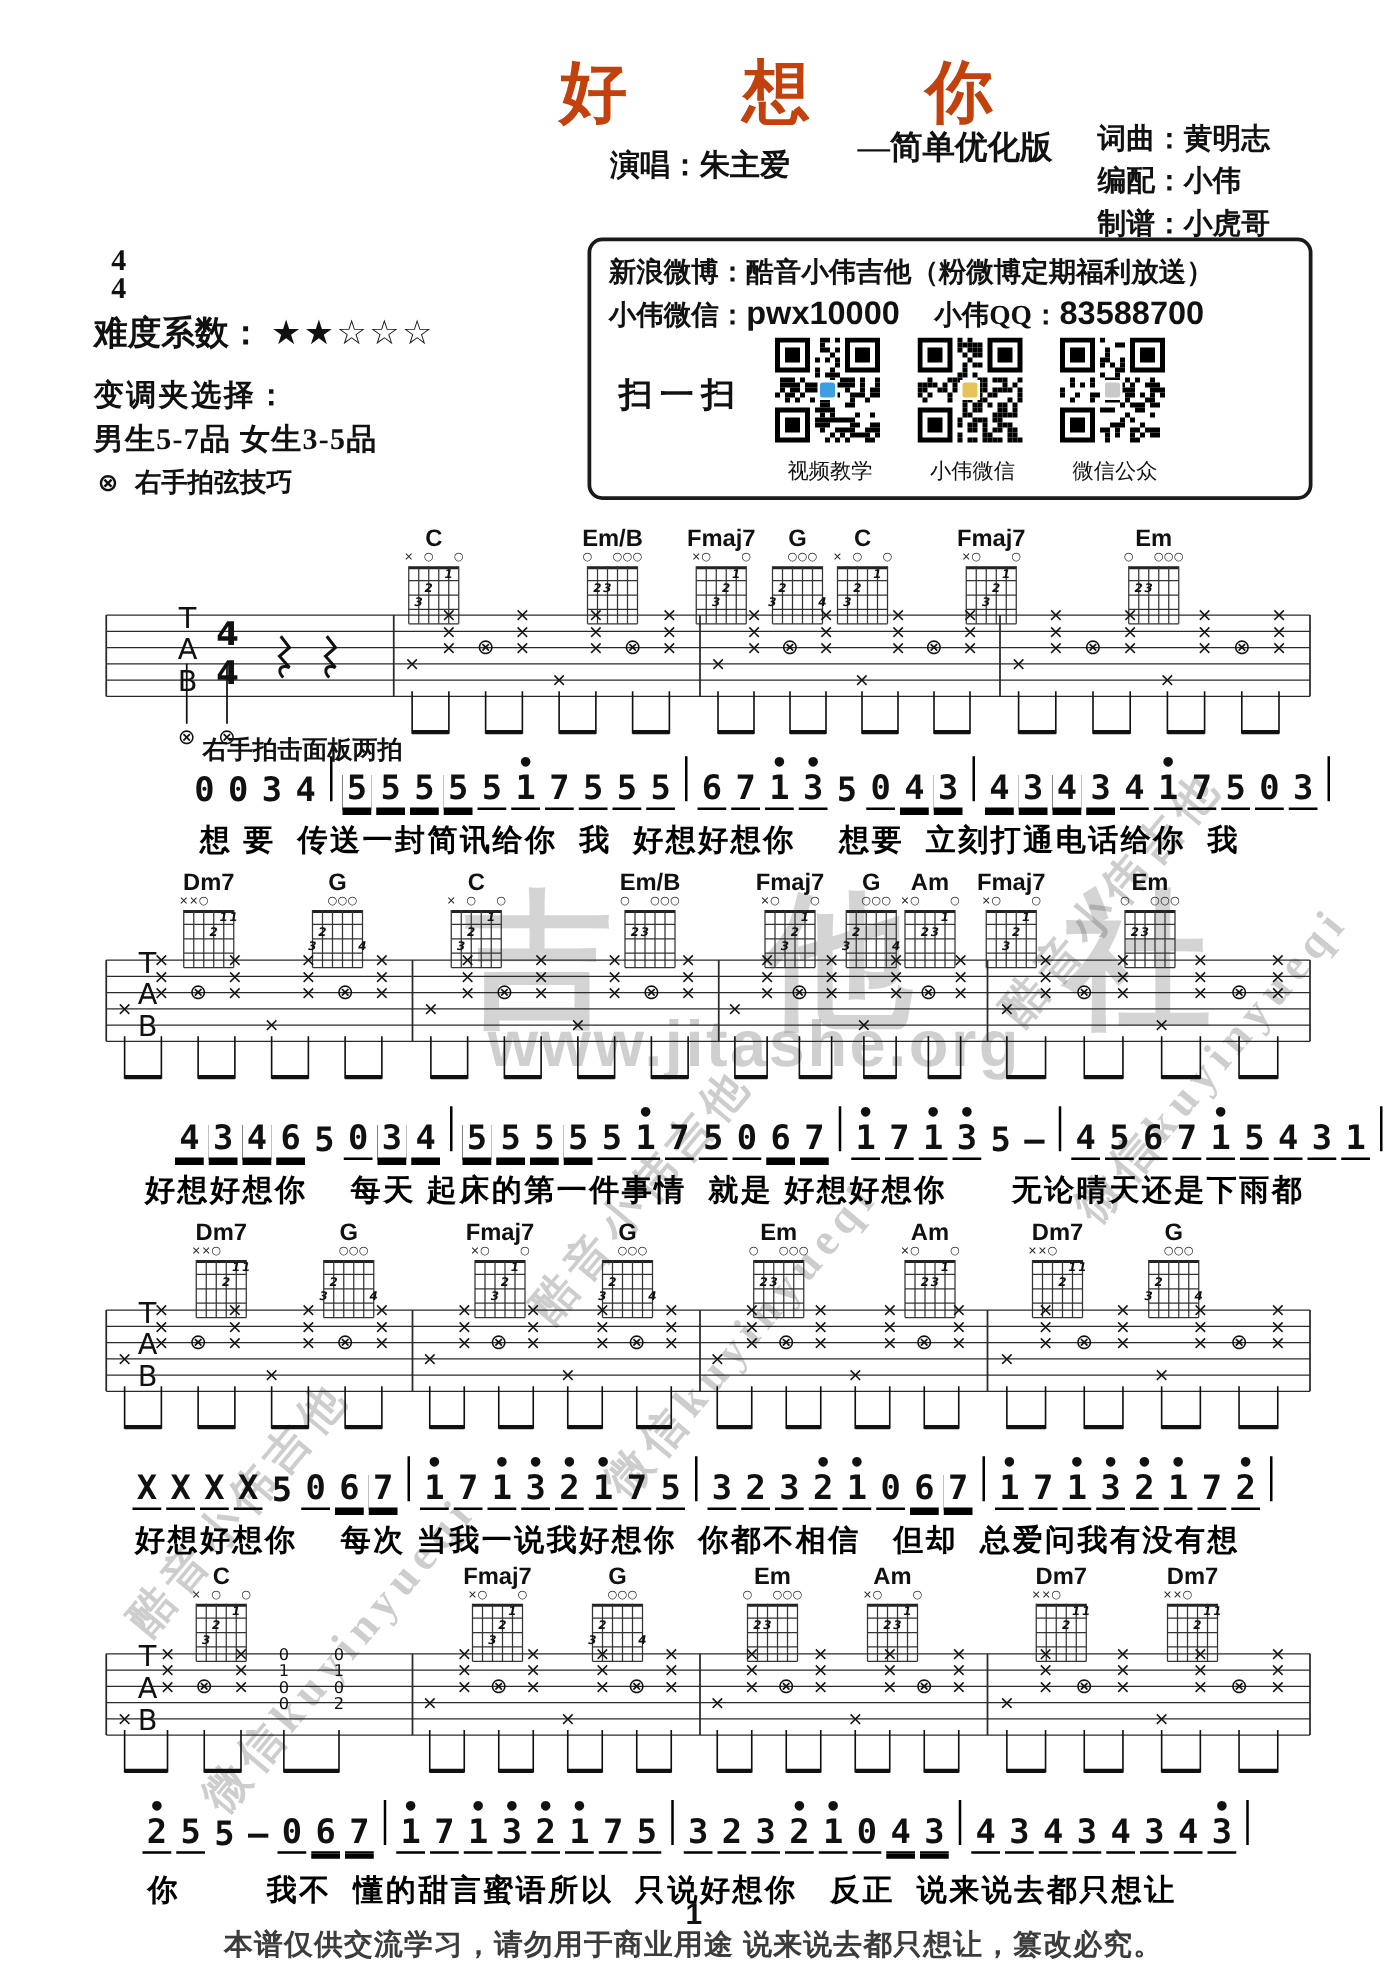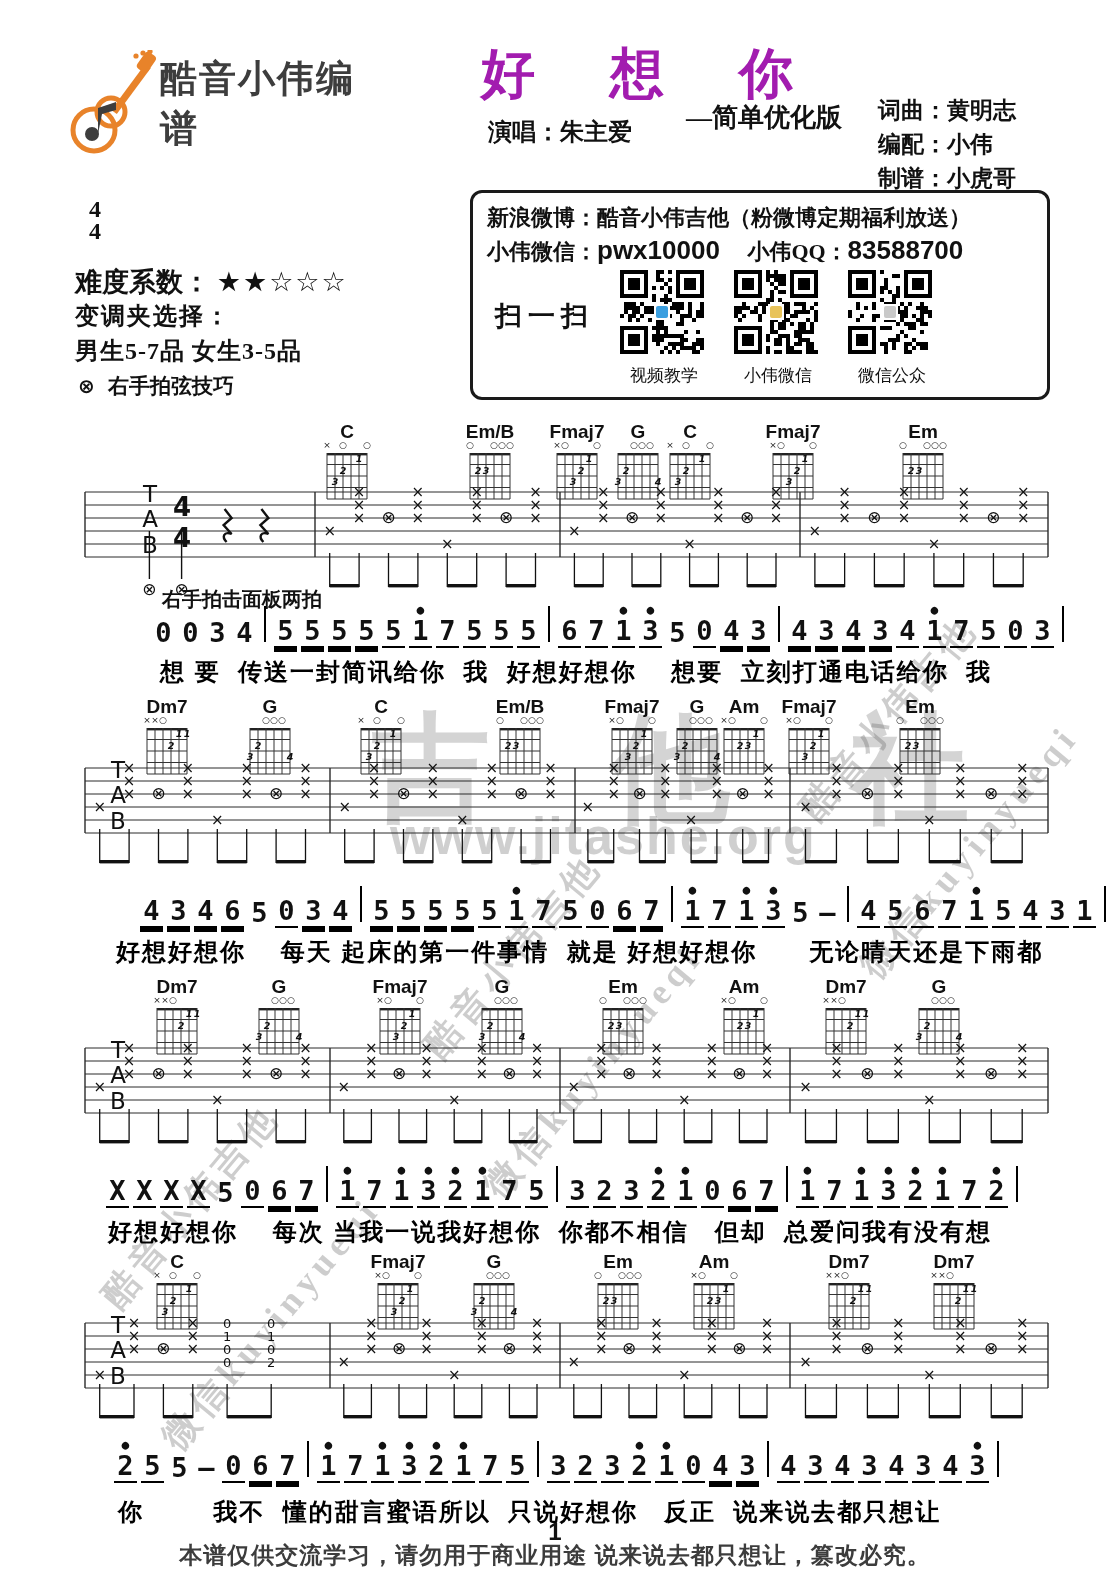--- a/index.html
+++ b/index.html
@@ -11,36 +11,36 @@
   .abs { position:absolute; }
 
   
   .logo-wrap { left:64px; top:50px; width:320px; }
   .logo-row { display:flex; align-items:center; }
   .brand { font-family:"Liberation Sans",sans-serif; font-weight:bold;
            font-size:37px; color:#3d3d3d; letter-spacing:2px; }
   .tagline { margin-top:8px; margin-left:62px; font-family:"Liberation Serif",serif;
              font-weight:bold; font-size:21px; color:#474747; letter-spacing:4px; }
 
-  .title { left:457px; top:38px; width:390px; text-align:center;
-           font-family:Liberation Sans, sans-serif; font-weight:bold;
-           font-size:54px; letter-spacing:30px; color:#a21caf; }
+  .title { left:441px; top:38px; width:390px; text-align:center;
+           font-family:Liberation Mono, monospace; font-weight:bold;
+           font-size:54px; letter-spacing:30px; color:#c2410c; }
   .singer { left:488px; top:116px; font-family:"Liberation Serif",serif;
             font-weight:bold; font-size:24px; }
   .version { left:686px; top:100px; font-family:"Liberation Serif",serif;
              font-weight:bold; font-size:26px; }
   .credits { left:878px; top:94px; font-family:"Liberation Serif",serif;
              font-weight:bold; font-size:23px; line-height:34px; white-space:pre; }
 
   
   .keyline { left:75px; top:198px; font-family:"Liberation Serif",serif;
              font-weight:bold; font-size:27px; letter-spacing:2px; display:flex; align-items:center;}
   .timesig { display:inline-block; margin-left:14px; text-align:center;
              font-size:24px; line-height:22px; font-weight:bold; }
-  .difficulty { left:75px; top:264px; font-family:"Liberation Serif",serif;
+  .difficulty { left:75px; top:248px; font-family:"Liberation Serif",serif;
                 font-weight:bold; font-size:27px; }
   .difficulty .stars { font-family:"DejaVu Sans",sans-serif; font-size:27px; letter-spacing:2px;}
   .capolabel { left:75px; top:300px; font-family:"Liberation Serif",serif;
                font-weight:bold; font-size:24px; letter-spacing:2px;}
   .capoval  { left:75px; top:335px; font-family:"Liberation Serif",serif;
               font-weight:bold; font-size:24px; letter-spacing:1px;}
   .technique { left:78px; top:372px; font-family:"Liberation Serif",serif;
                font-weight:bold; font-size:21px; }
   .technique .sym { font-family:"DejaVu Sans",sans-serif; font-size:20px; margin-right:8px;}
 
@@ -90,36 +90,20 @@
   .pagenum { left:0; top:1518px; width:100%; text-align:center; font-size:24px; font-weight:bold; }
   .disclaimer { left:0; top:1540px; width:100%; text-align:center;
                 font-size:23px; font-weight:bold; color:#3c3c3c; letter-spacing:1px; }
 
   svg text { font-family:"DejaVu Sans",sans-serif; }
 </style>
 </head>
 <body>
 
 <div class="abs logo-wrap">
-  <div class="logo-row">
-    <span>
-      <svg width="96" height="104" viewBox="0 0 96 104">
-        <line x1="50" y1="62" x2="84" y2="16" stroke="#e8832a" stroke-width="7"></line>
-        <rect x="76" y="2" width="13" height="20" rx="4" transform="rotate(35 82 12)" fill="#e8832a"></rect>
-        <circle cx="72" cy="6" r="2.6" fill="#e8832a"></circle>
-          <circle cx="79" cy="3" r="2.6" fill="#e8832a"></circle>
-          <circle cx="86" cy="1.5" r="2.6" fill="#e8832a"></circle>
-        <circle cx="30" cy="80" r="21" fill="none" stroke="#e8832a" stroke-width="5"></circle>
-        <circle cx="47" cy="62" r="14" fill="none" stroke="#e8832a" stroke-width="5"></circle>
-        <circle cx="28" cy="84" r="7" fill="#3d3d3d"></circle>
-        <path d="M34 84 L34 58 L52 52 L52 60 L38 64" fill="#3d3d3d"></path>
-      </svg>
-    </span>
-    <span class="brand">酷音小伟编谱</span>
-  </div>
 </div>
 
 <div class="abs title">好 想 你</div>
 <div class="abs singer">演唱：朱主爱</div>
 <div class="abs version">—简单优化版</div>
 <div class="abs credits">词曲：黄明志
 编配：小伟
 制谱：小虎哥</div>
 
 <div class="abs keyline">

